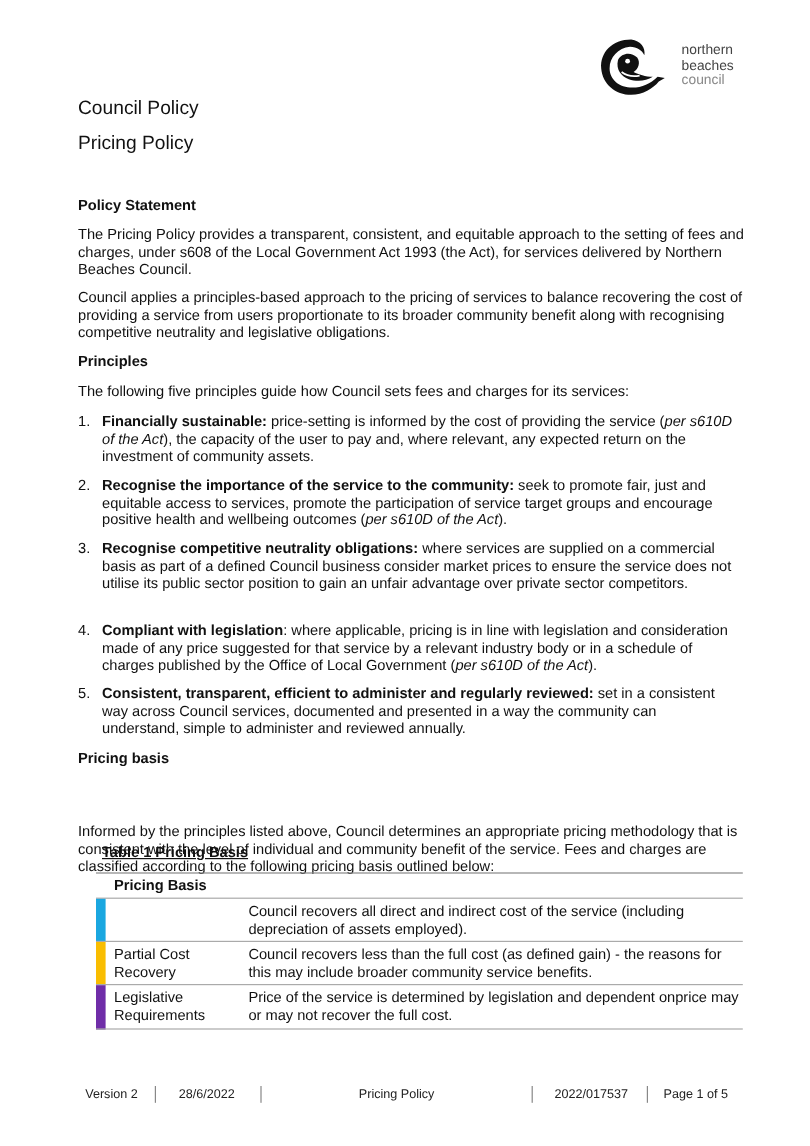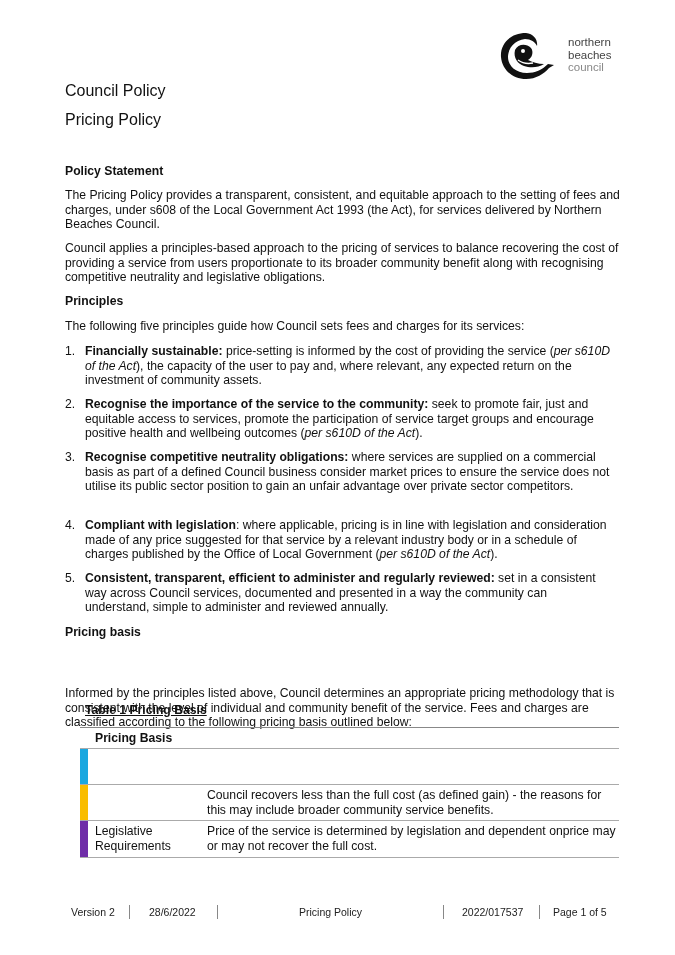--- a/index.html
+++ b/index.html
@@ -92,24 +92,26 @@
 <div class="tbl-caption">Table 1 Pricing Basis</div>
 
 <div class="tbl">
   <div class="rule-top"></div>
   <div class="row hdr" style="top:1px;height:21px">
     <span class="c1">Pricing Basis</span>
     <div class="rule"></div>
   </div>
   <div class="row" style="top:22px;height:36px">
     <div class="bar" style="background: rgb(26, 167, 224);"></div>
+    <span class="c2">Council recovers all direct and indirect cost of the service (including depreciation of assets employed).</span>
     <div class="rule"></div>
   </div>
   <div class="row" style="top:58px;height:36px">
     <div class="bar" style="background: rgb(249, 189, 0);"></div>
+    <span class="c1" style="width:100px">Partial Cost Recovery</span>
     <span class="c2">Council recovers less than the full cost (as defined gain) - the reasons for this may include broader community service benefits.</span>
     <div class="rule"></div>
   </div>
   <div class="row" style="top:94px;height:37px">
     <div class="bar" style="background: rgb(111, 45, 168);"></div>
     <span class="c1" style="width:100px">Legislative Requirements</span>
     <span class="c2">Price of the service is determined by legislation and dependent onprice may or may not recover the full cost.</span>
     <div class="rule"></div>
   </div>
 </div>

